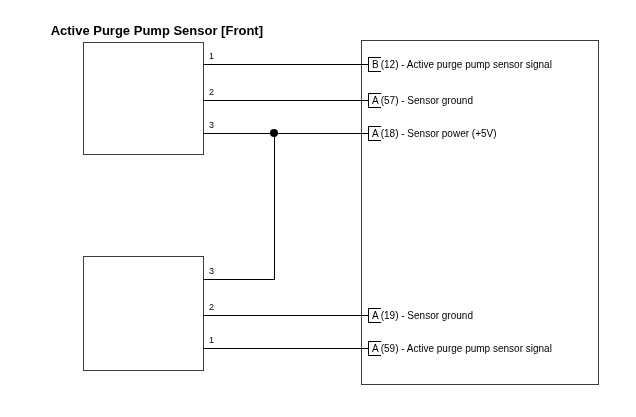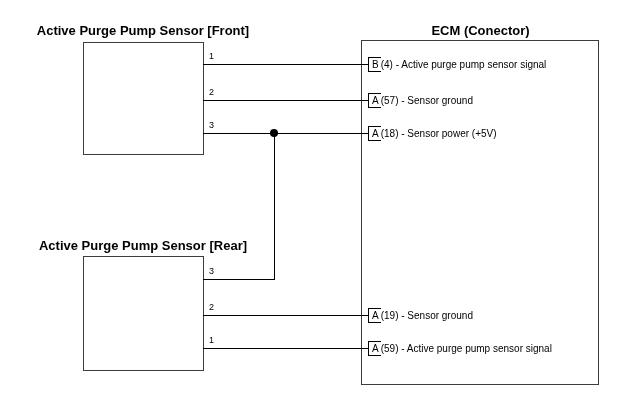--- a/index.html
+++ b/index.html
@@ -2,21 +2,21 @@
 <html><head>
 <meta charset="utf-8">
 <style>
   html,body{margin:0;padding:0;background:#fff;}
   #canvas{
     position:relative;width:636px;height:417px;background:#ffffff;
     font-family:"Liberation Sans","DejaVu Sans",sans-serif;color:#000;
     overflow:hidden;
   }
   .title{
-    position:absolute;font-size:13px;font-weight:bold;text-align:center;
+    position:absolute;font-size:13px;font-weight:bold;text-align:right;
     white-space:nowrap;letter-spacing:0px;
   }
   .box{
     position:absolute;border:1px solid #3c3c3c;background:#ffffff;box-sizing:border-box;
   }
   .wire{position:absolute;background:#000;}
   .h{height:1px;}
   .v{width:1px;}
   .dot{
     position:absolute;width:8px;height:8px;border-radius:50%;background:#000;
@@ -33,22 +33,20 @@
     border-top:1px solid #000;border-left:1px solid #000;border-bottom:1px solid #000;
   }
   .pin-text{font-size:10px;line-height:15px;}
 </style>
 </head>
 <body>
 
 <div id="canvas">
 
   <div class="title" style="left:23px;top:23px;width:240px;">Active Purge Pump Sensor [Front]</div>
-  <div class="title" style="left:23px;top:238px;width:240px;">Active Purge Pump Sensor [Rear]</div>
-  <div class="title" style="left:361px;top:23px;width:239px;">ECM (Conector)</div>
 
   <div class="box" style="left:83px;top:42px;width:121px;height:113px;"></div>
   <div class="box" style="left:83px;top:256px;width:121px;height:115px;"></div>
   <div class="box" style="left:361px;top:40px;width:238px;height:345px;"></div>
 
   <div class="wire h" style="left:203px;top:64px;width:166px;"></div>
   <div class="wire h" style="left:203px;top:100px;width:166px;"></div>
   <div class="wire h" style="left:203px;top:133px;width:166px;"></div>
 
   <div class="wire h" style="left:203px;top:279px;width:72px;"></div>
@@ -61,21 +59,21 @@
   <div class="pin-num" style="left:209px;top:51px;">1</div>
   <div class="pin-num" style="left:209px;top:87px;">2</div>
   <div class="pin-num" style="left:209px;top:120px;">3</div>
 
   <div class="pin-num" style="left:209px;top:266px;">3</div>
   <div class="pin-num" style="left:209px;top:302px;">2</div>
   <div class="pin-num" style="left:209px;top:335px;">1</div>
 
   <div class="ecm-pin" style="left:368px;top:56px;">
     <span class="pin-marker">B</span>
-      <span class="pin-text">(4) - Active purge pump sensor signal</span>
+      <span class="pin-text">(12) - Active purge pump sensor signal</span>
   </div>
   <div class="ecm-pin" style="left:368px;top:92px;">
     <span class="pin-marker">A</span>
       <span class="pin-text">(57) - Sensor ground</span>
   </div>
   <div class="ecm-pin" style="left:368px;top:125px;">
     <span class="pin-marker">A</span>
       <span class="pin-text">(18) - Sensor power (+5V)</span>
   </div>
   <div class="ecm-pin" style="left:368px;top:307px;">

